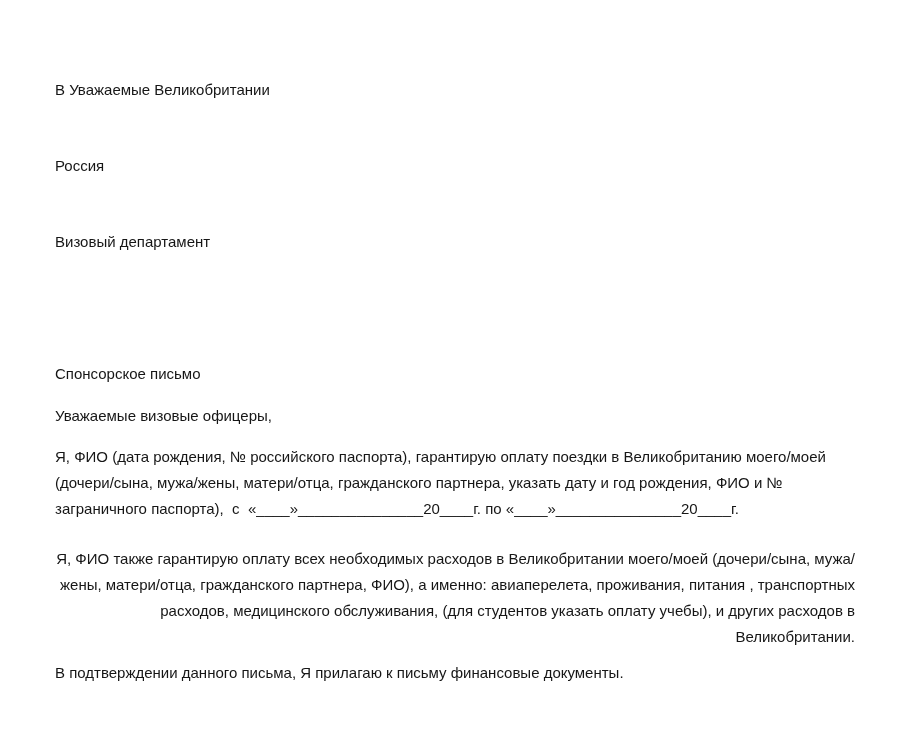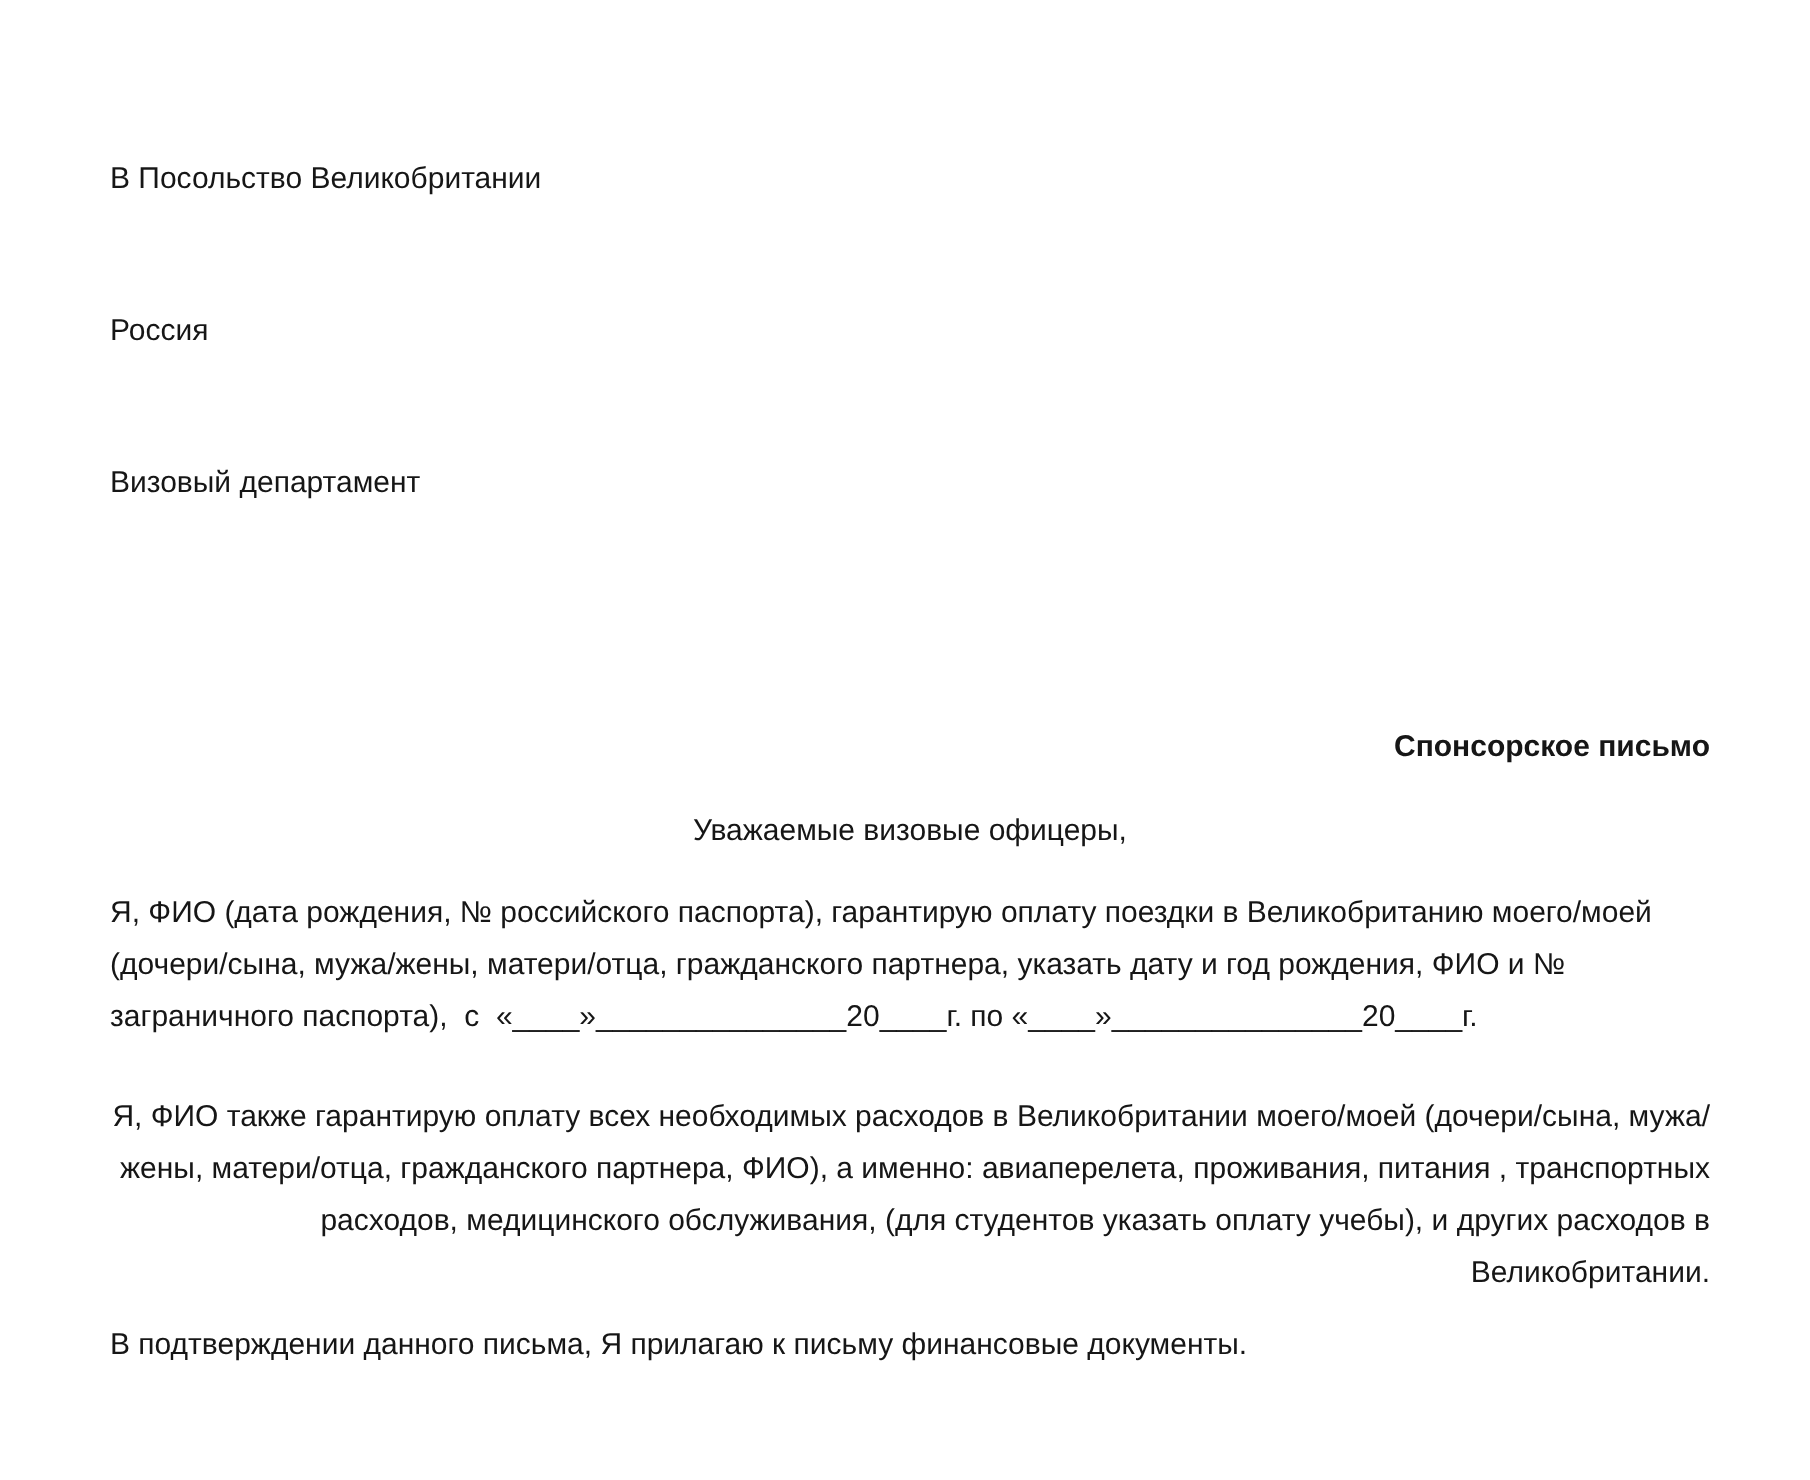--- a/index.html
+++ b/index.html
@@ -19,34 +19,34 @@
   }
   .content { width: 800px; }
   .text {
     font-size: 15px;
     line-height: 26px;
     white-space: pre-wrap;
     overflow-wrap: normal;
   }
   .recipient-block { margin-bottom: 55px; }
   .recipient-block > div { line-height: 24px; }
-  .title { text-align: right; margin-bottom: 16px; font-weight: bold; }
-  .salutation { margin-bottom: 15px; text-align: center; }
+  .title { text-align: left; margin-bottom: 16px; }
+  .salutation { margin-bottom: 15px; }
   .para-sponsorship { margin-bottom: 24px; }
   .para-expenses { margin-bottom: 10px; text-align: right; }
   .para-confirmation { margin-bottom: 11px; }
 </style>
 </head>
 <body>
 
 <div class="page">
   <div class="content">
 
     <div class="recipient-block text">
-      <div>В Посольство Великобритании</div>
+      <div>В Уважаемые Великобритании</div>
       <div>Россия</div>
       <div>Визовый департамент</div>
     </div>
 
     <div class="title text">Спонсорское письмо</div>
 
     <div class="salutation text">Уважаемые визовые офицеры,</div>
 
     <p class="para-sponsorship text">Я, ФИО (дата рождения, № российского паспорта), гарантирую оплату поездки в Великобританию моего/моей (дочери/сына, мужа/жены, матери/отца, гражданского партнера, указать дату и год рождения, ФИО и № заграничного паспорта),  с  «____»_______________20____г. по «____»_______________20____г.</p>
 

